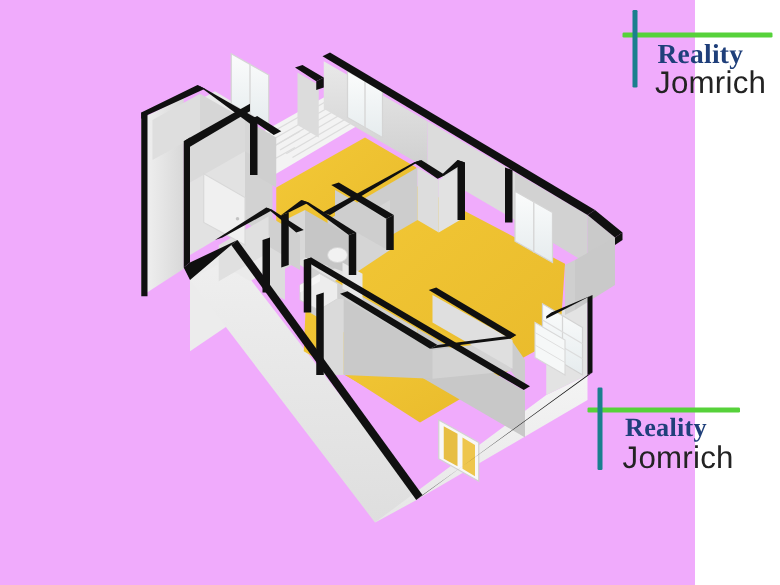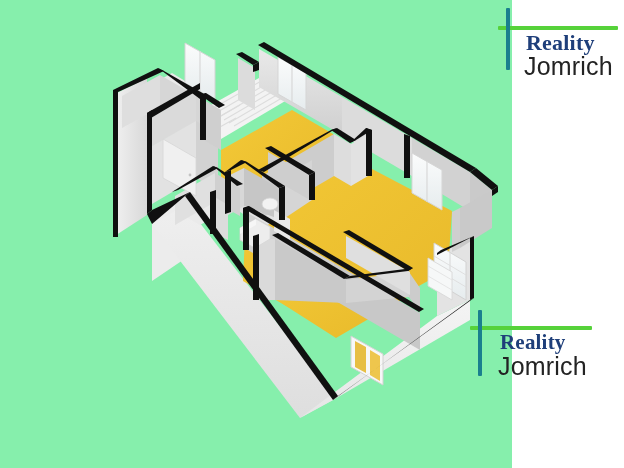--- a/index.html
+++ b/index.html
@@ -12,23 +12,23 @@
     width: 624px;
     height: 468px;
     position: relative;
     overflow: hidden;
     font-family: "Liberation Sans", sans-serif;
   }
 
   #stage {
     position: absolute;
     left: 0; top: 0;
-    width: 512px;
+    width: 556px;
     height: 468px;
-    background: #86efac;
+    background: #f0abfc;
   }
 
   #plan-svg {
     position: absolute;
     left: 0; top: 0;
     width: 624px;
     height: 468px;
     display: block;
   }
 

